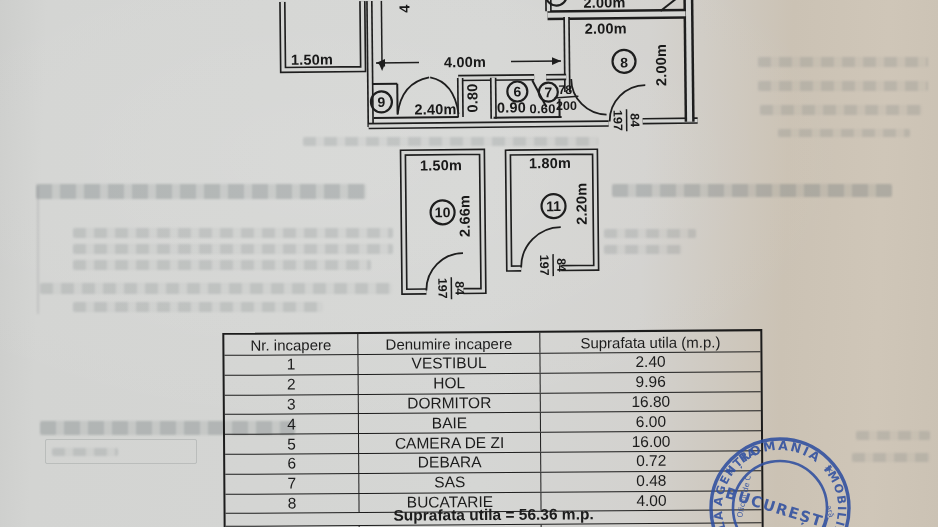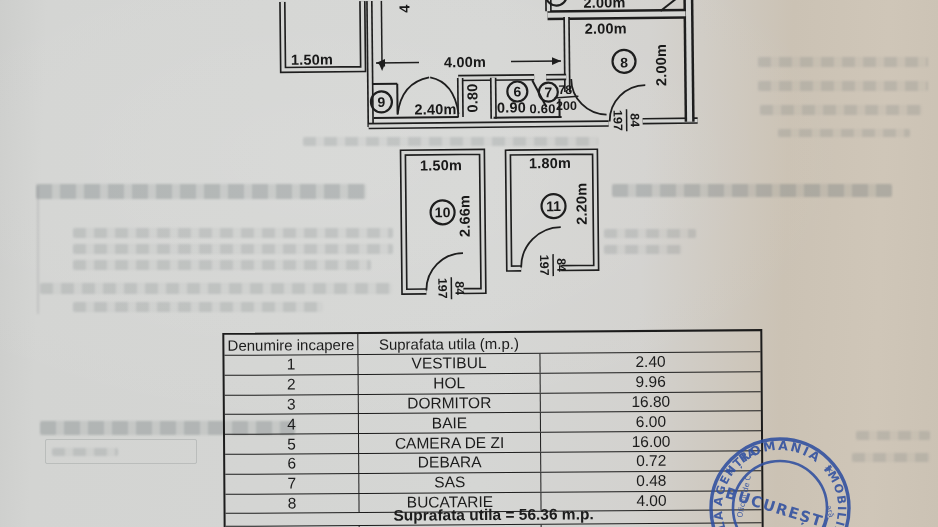--- a/index.html
+++ b/index.html
@@ -190,20 +190,21 @@
     </g>
     <g transform="translate(552,266) rotate(90)">
       <text class="frt" text-anchor="middle" x="0" y="-4">84</text>
       <path class="dim" d="M-11,0 H11"></path>
       <text class="frt" text-anchor="middle" x="0" y="13">197</text>
     </g>
   </svg>
 
   <div id="areas-table">
     <div class="trow head">
+      <div class="tcell">Nr. incapere</div>
       <div class="tcell">Denumire incapere</div>
       <div class="tcell">Suprafata utila (m.p.)</div>
     </div>
     <div class="trow">
       <div class="tcell">1</div>
       <div class="tcell">VESTIBUL</div>
       <div class="tcell">2.40</div>
     </div>
     <div class="trow">
       <div class="tcell">2</div>

